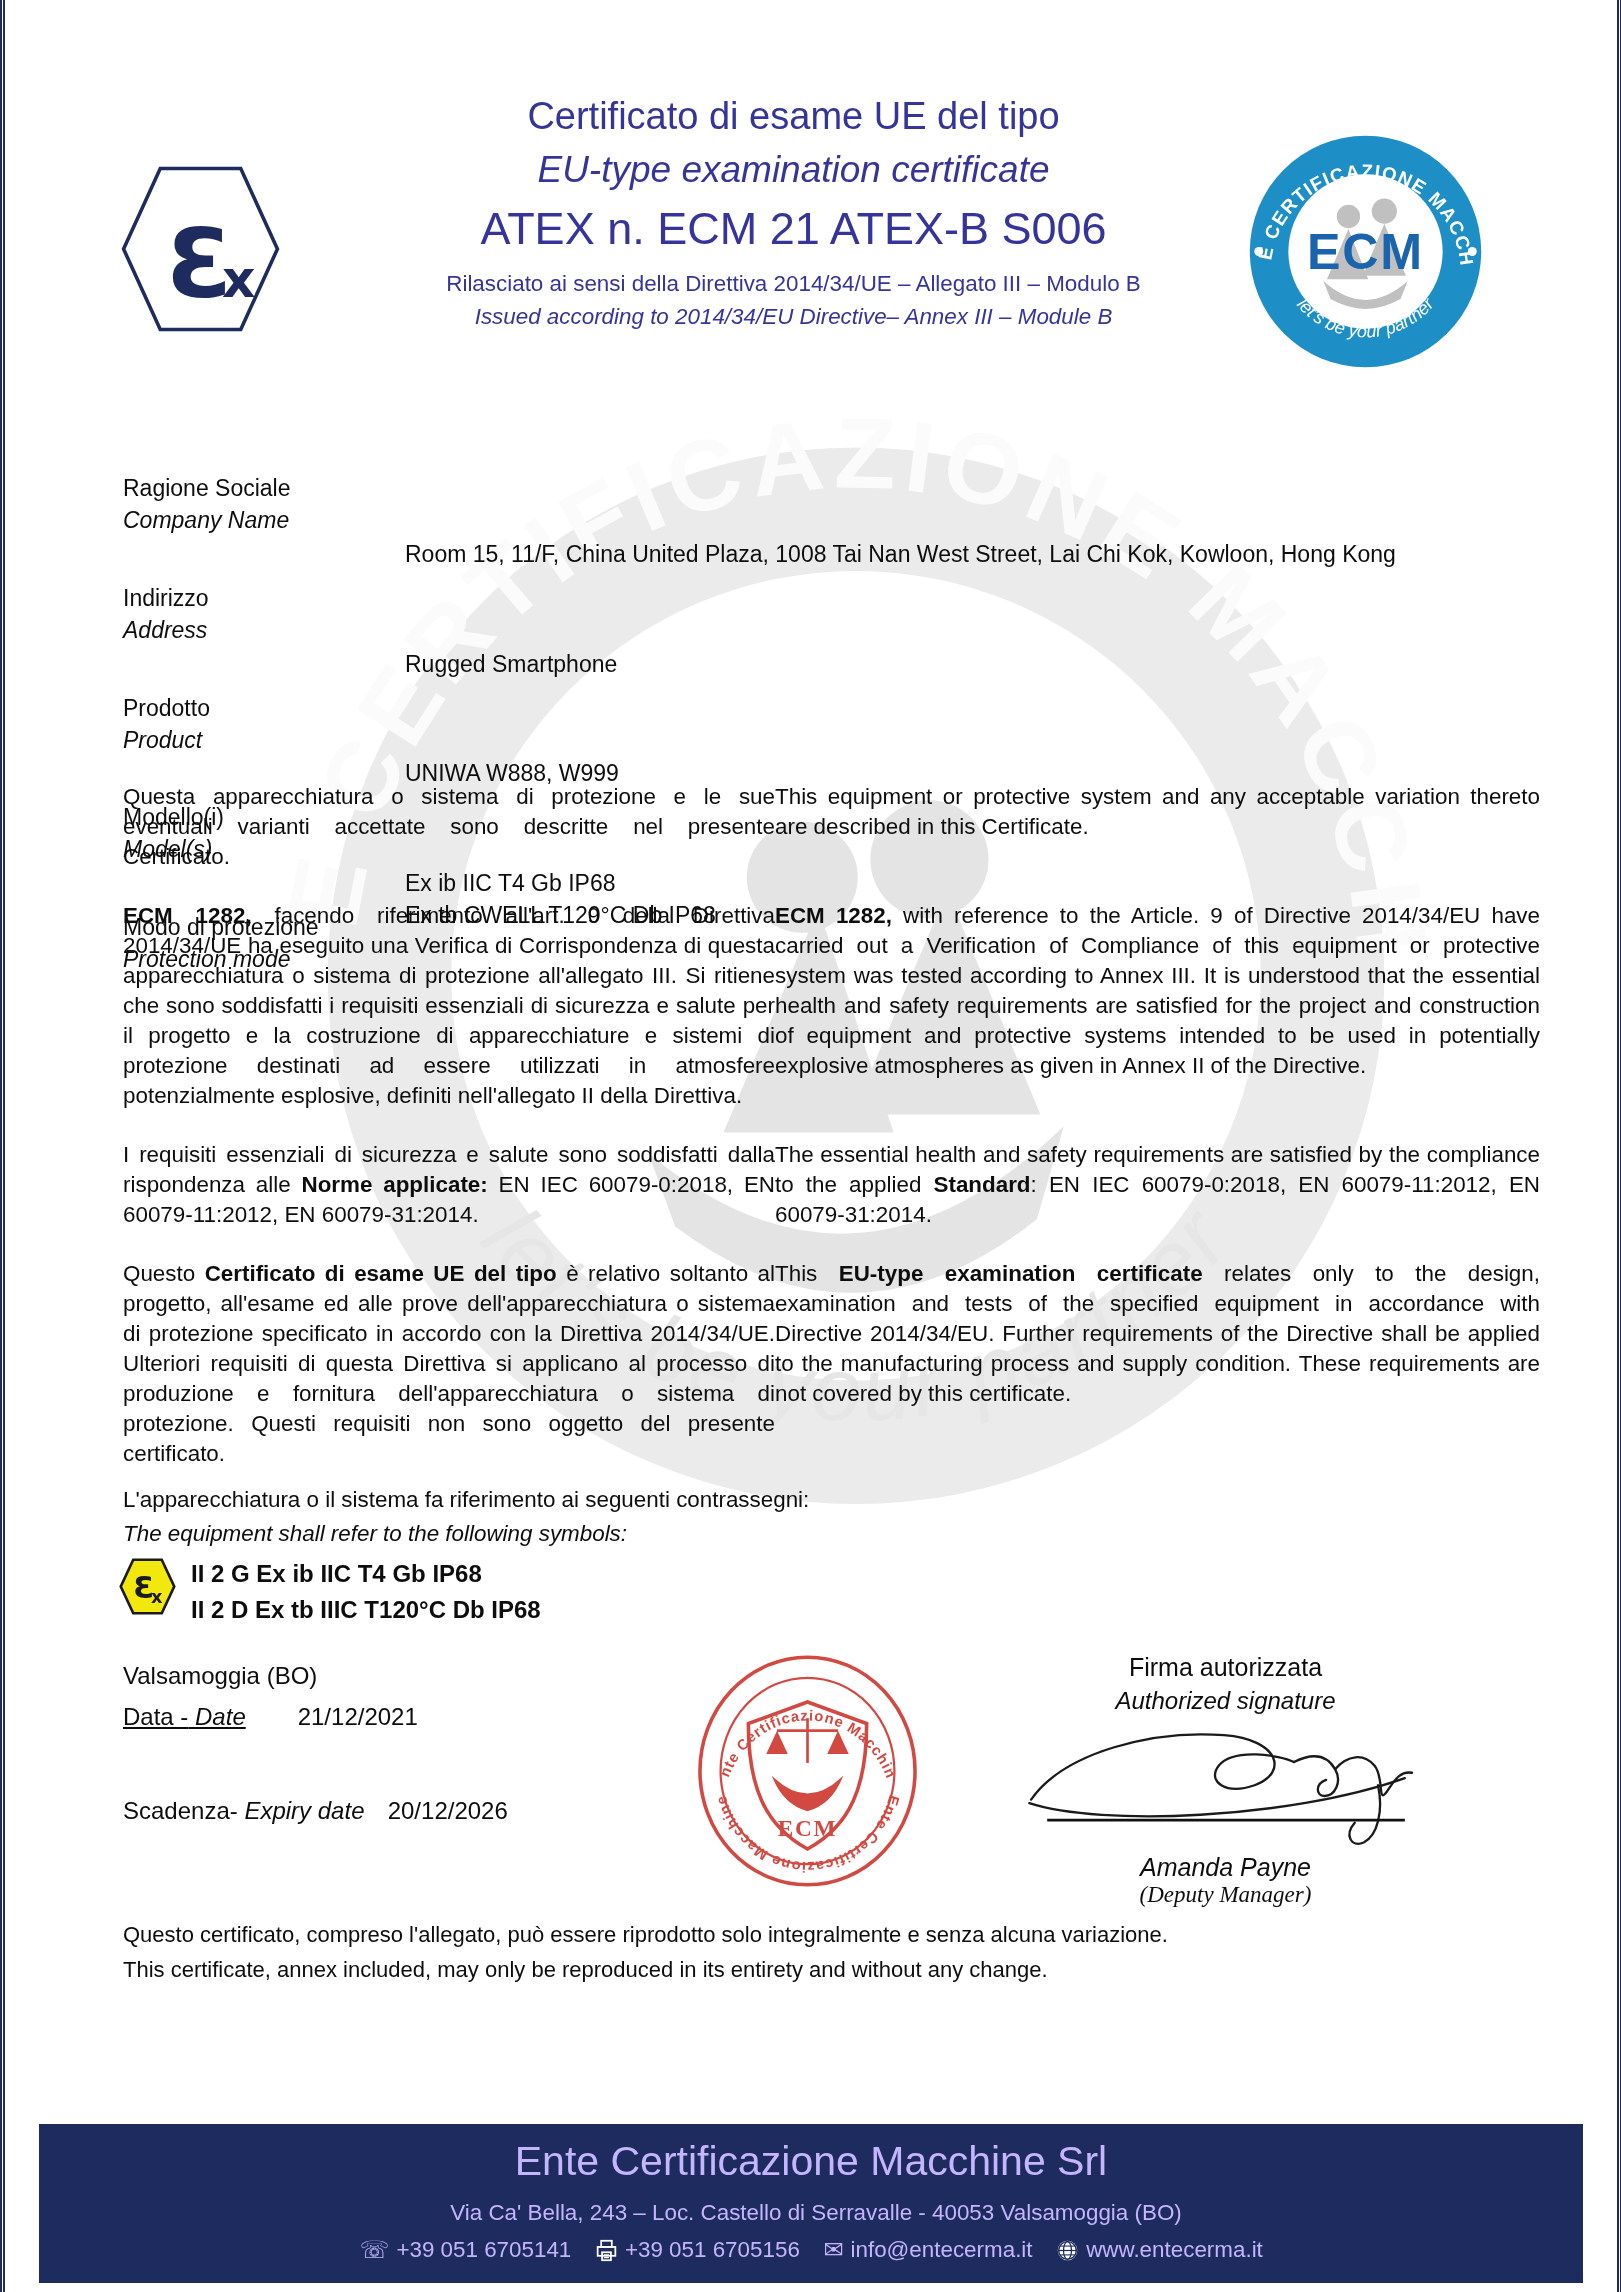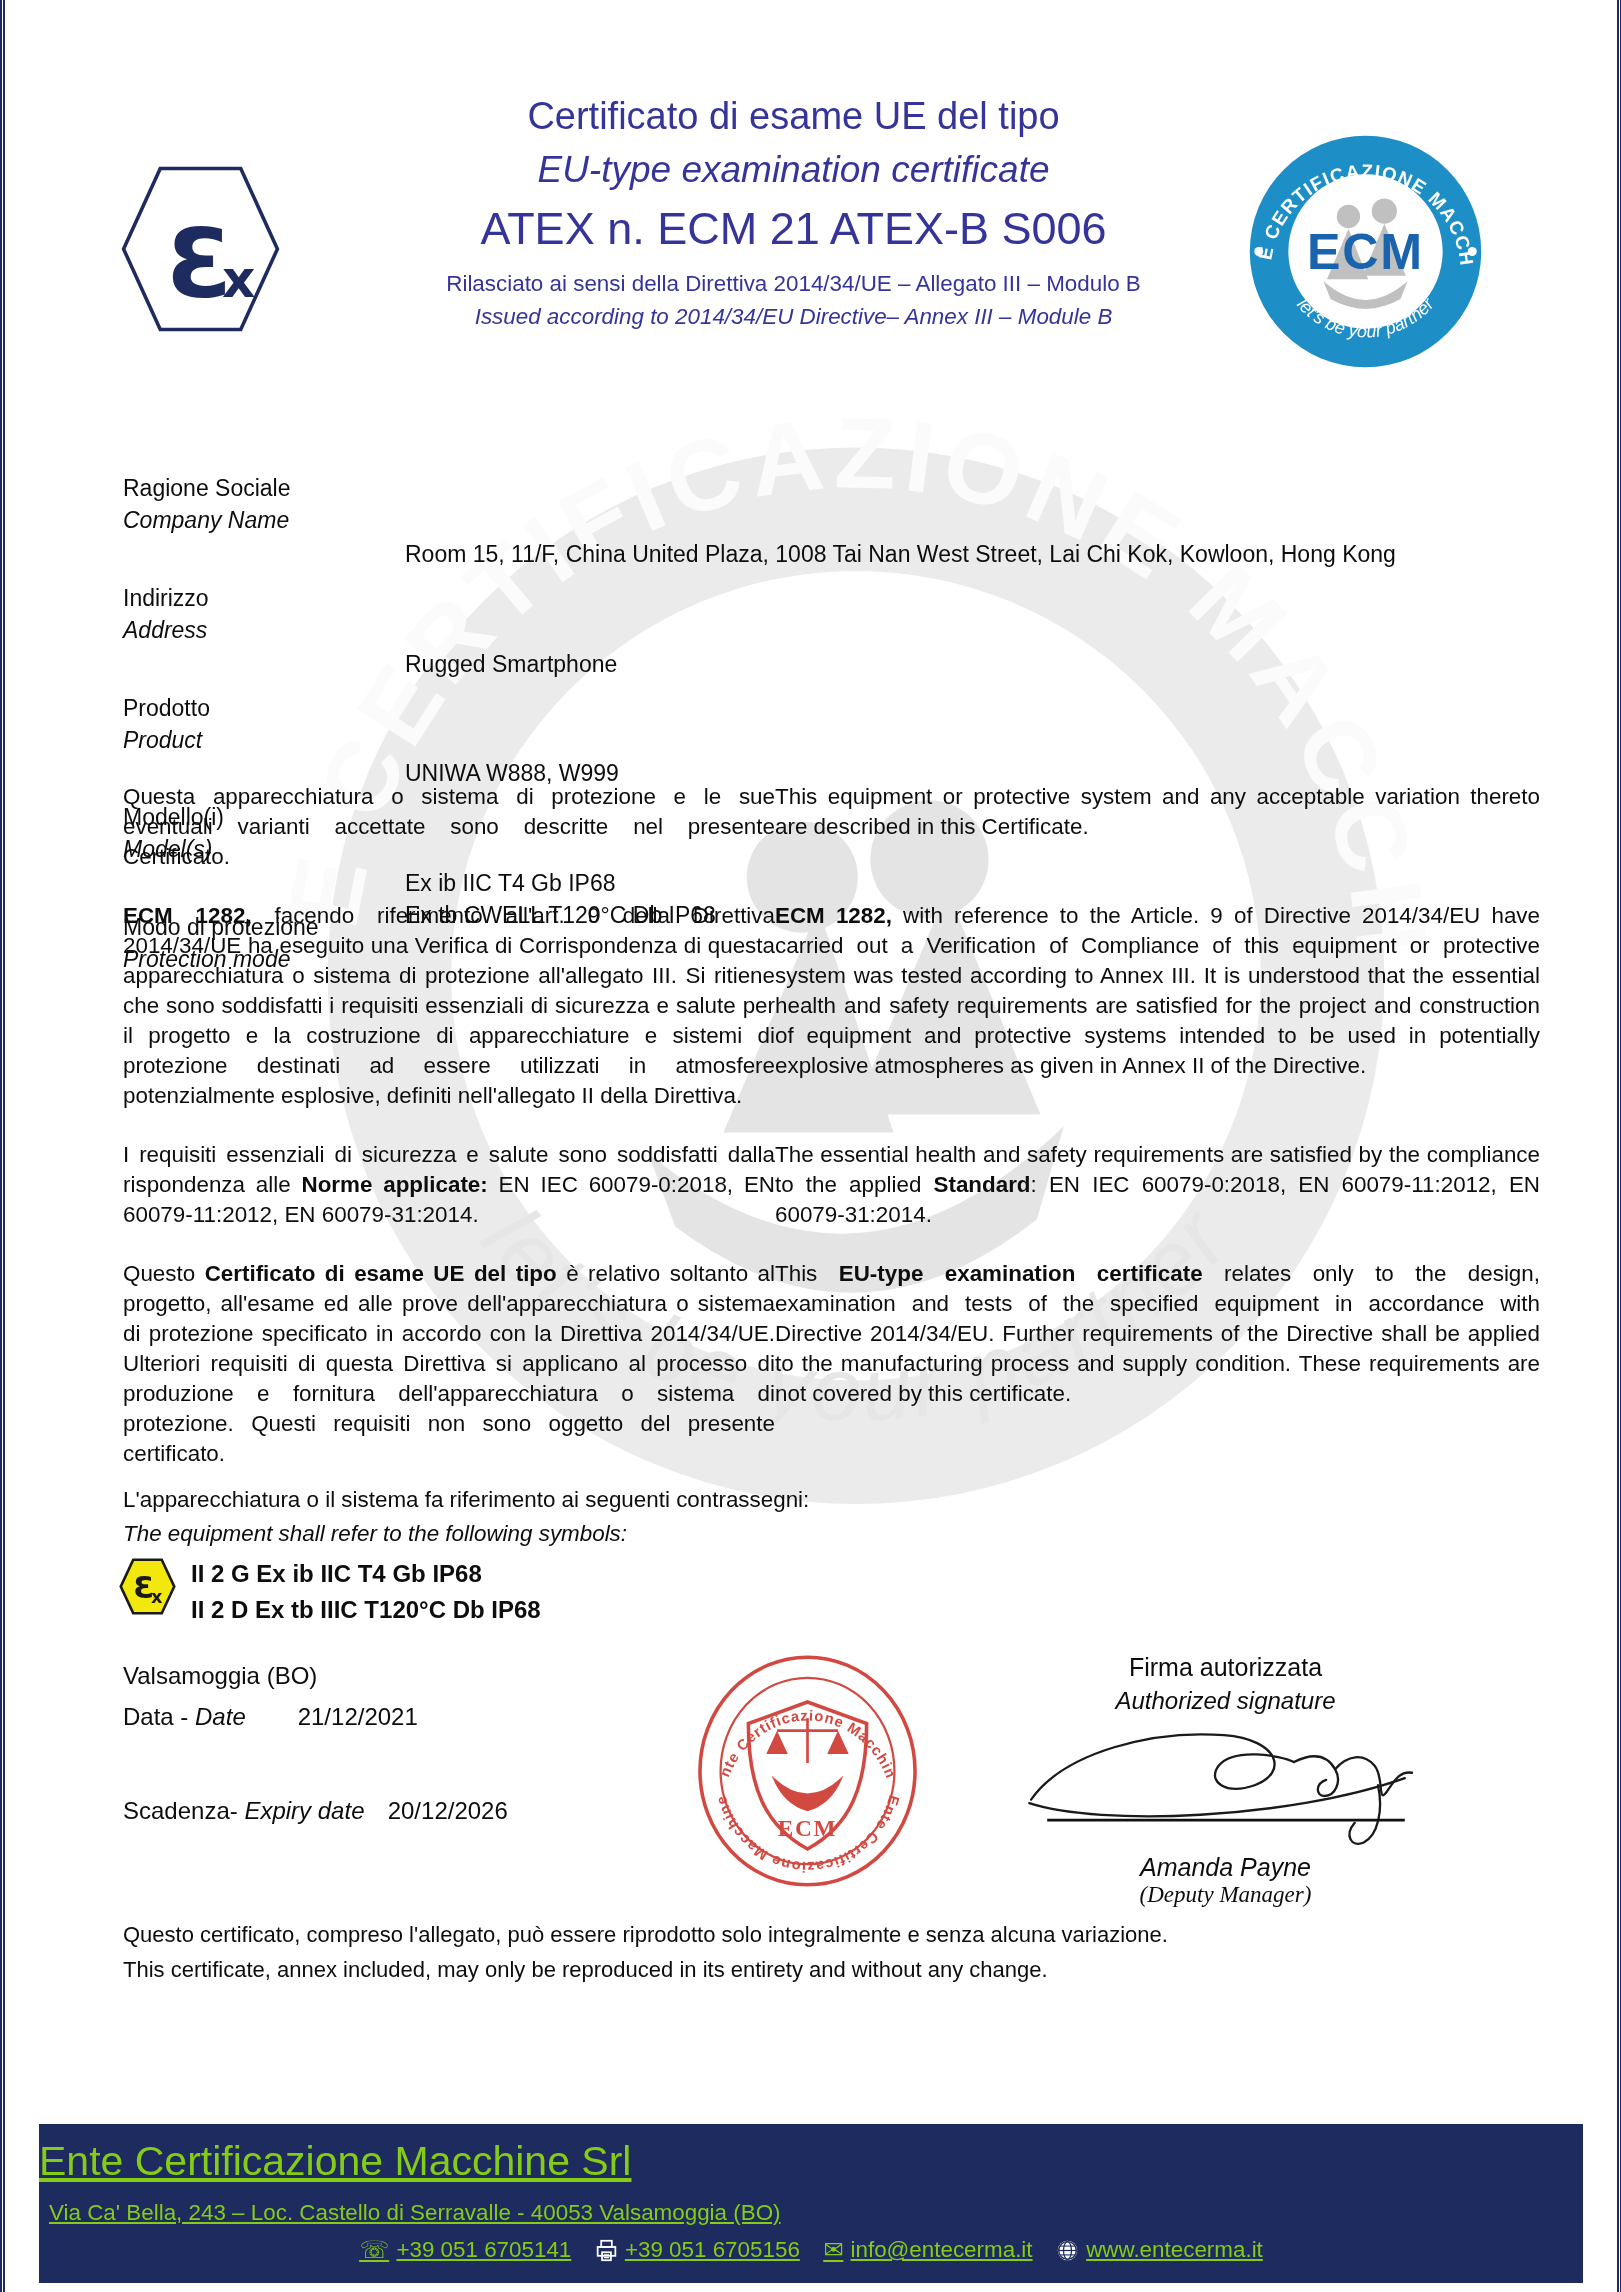--- a/index.html
+++ b/index.html
@@ -36,35 +36,35 @@
   
   .symbols{position:absolute;left:118px;top:1483px;font-size:22.4px;}
   .symbols .it{line-height:34px;}
   .symbols .en{line-height:34px;font-style:italic;}
   .marking{position:relative;padding-left:68px;margin-top:5.4px;font-weight:bold;font-size:24px;line-height:36px;}
   .marking .hex{position:absolute;left:-3.6px;top:1.8px;}
   
   .place{position:absolute;left:118px;top:1662px;font-size:24px;}
   .daterow{position:absolute;left:118px;top:1703px;font-size:24px;}
   .daterow .lab, .expiryrow .lab{display:inline-block;width:258px;}
-  .daterow .lab{width:168px;}
+  .daterow .lab{width:168px;text-decoration:underline;}
   .expiryrow{position:absolute;left:118px;top:1797px;font-size:24px;}
   .ital{font-style:italic;}
   .stamp{position:absolute;left:686px;top:1650px;opacity:.92;}
   .sigcol{position:absolute;left:1010px;top:1653px;width:421px;text-align:center;}
   .sigcol .f1{font-size:25px;}
   .sigcol .f2{font-size:24px;font-style:italic;margin-top:5.4px;}
   .sigcol .name{font-size:25px;font-style:italic;margin-top:-5.4px;}
   .sigcol .role{font-size:23px;font-style:italic;margin-top:0;font-family:Liberation Serif, serif;}
   .sigsvg{margin-top:-12.5px;}
   
   .notice{position:absolute;left:118px;top:1917px;font-size:22px;line-height:35px;}
   
   .footer{position:absolute;left:34px;right:34px;top:2124px;height:159px;background:#1d2b5e;
-          color:#84cc16;text-decoration:underline;}
+          color:#c4b5fd;text-align:center;}
   .f-company{font-size:41px;padding-top:14.3px;}
   .f-address{font-size:22.4px;margin-top:14.3px;padding-left:10px;}
   .f-contacts{font-size:22.4px;margin-top:10.7px;display:flex;justify-content:center;align-items:center;gap:9px;}
   .f-contacts .grp{display:flex;align-items:center;gap:7.2px;margin:0 7.2px;}
   .glyph{font-family:"DejaVu Sans",sans-serif;font-size:24px;}
 </style>
 </head>
 <body>
 
 <div class="page">

